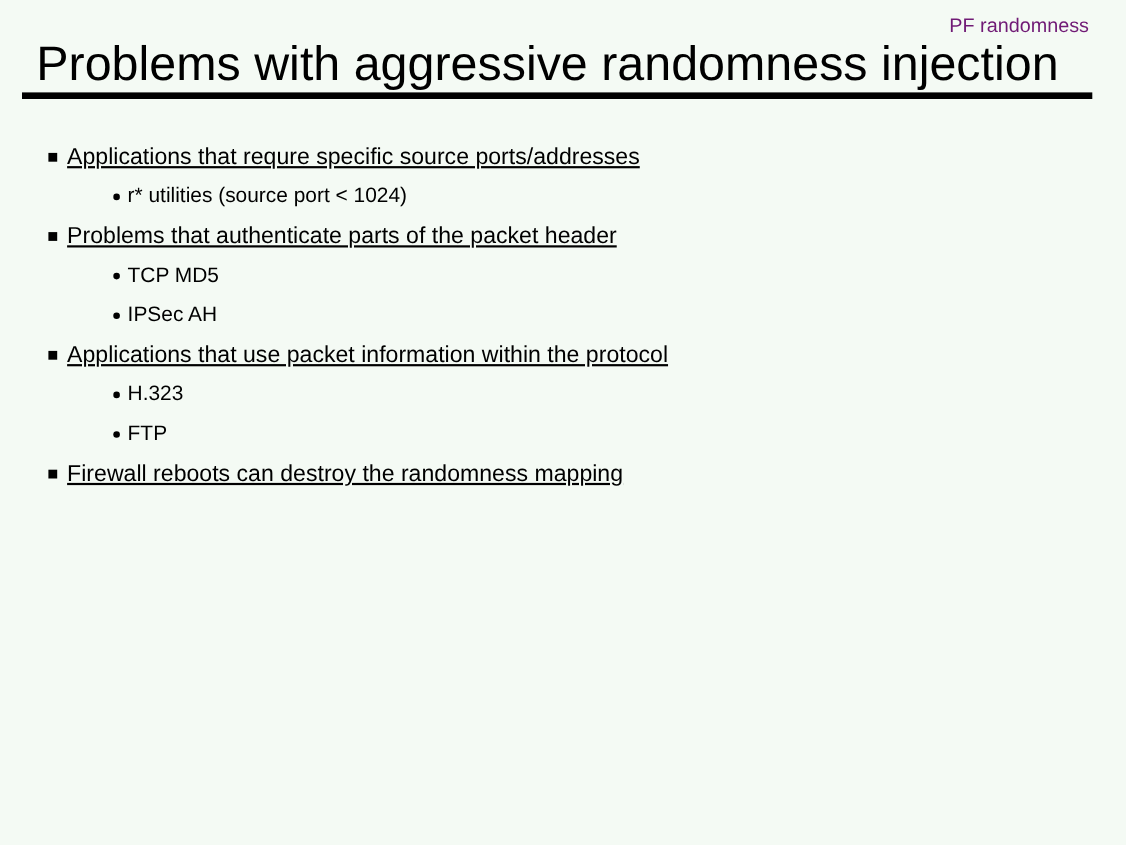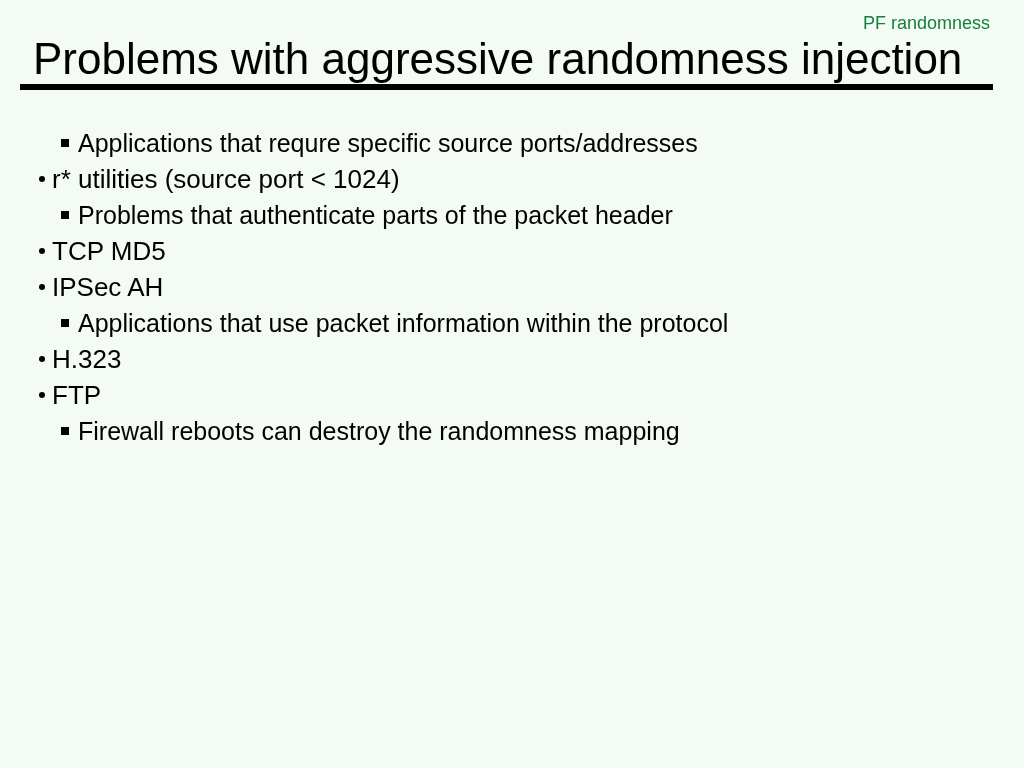--- a/index.html
+++ b/index.html
@@ -14,21 +14,21 @@
     color: #000000;
     font-family: "Liberation Sans", "DejaVu Sans", sans-serif;
     overflow: hidden;
   }
   .corner-label {
     position: absolute;
     top: 12px;
     right: 34px;
     font-size: 18px;
     line-height: 22px;
-    color: #15803d;
+    color: #701a75;
     white-space: nowrap;
   }
   .slide-title {
     margin: 0;
     position: absolute;
     left: 33px;
     top: 38px;
     font-size: 44px;
     font-weight: normal;
     line-height: 42px;
@@ -48,22 +48,22 @@
     left: 0;
     top: 125px;
     width: 1024px;
   }
   .line {
     display: flex;
     align-items: center;
     height: 36px;
     white-space: nowrap;
   }
-  .l1 { padding-left: 61px; font-size: 25px; }
-  .l2 { padding-left: 39px; font-size: 26px; }
+  .l1 { padding-left: 44px; font-size: 21px; text-decoration: underline; }
+  .l2 { padding-left: 103px; font-size: 19px; }
   .sq {
     flex: 0 0 auto;
     width: 8px;
     height: 8px;
     background: #000000;
     margin-right: 9px;
   }
   .dot {
     flex: 0 0 auto;
     width: 6px;

